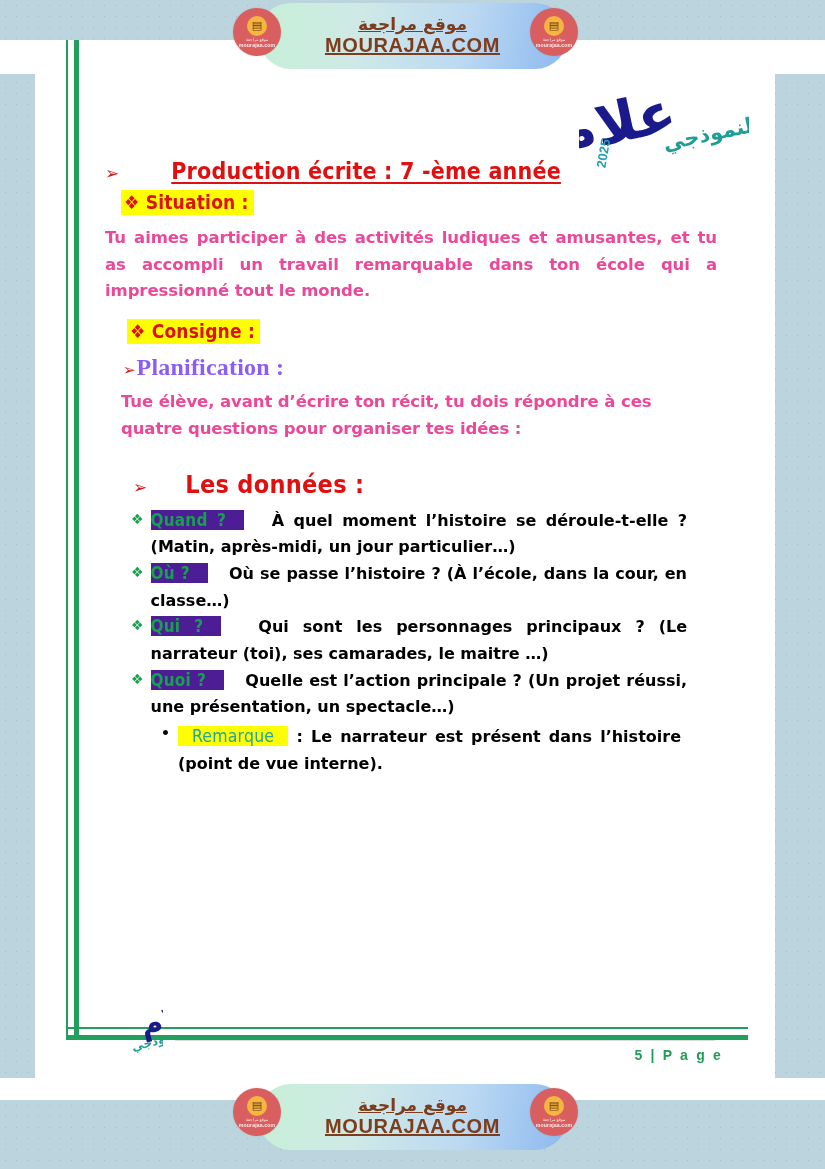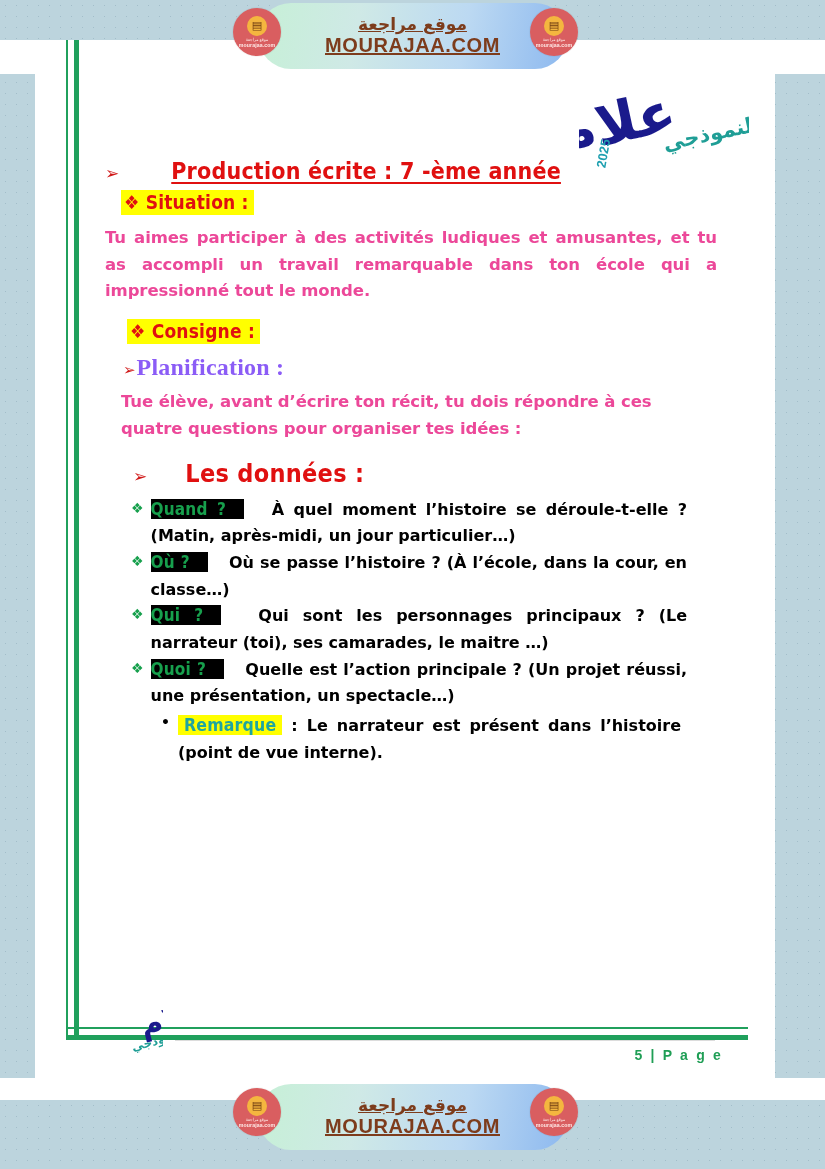--- a/index.html
+++ b/index.html
@@ -209,20 +209,21 @@
     font-weight: bold;
     letter-spacing: .2px;
   }
   .tag-big {
     display: inline-block;
     color: #e01010;
     font-family: "DejaVu Sans Condensed", "Liberation Sans Narrow", "Liberation Sans", sans-serif;
     font-size: 25px;
     font-weight: bold;
     letter-spacing: .3px;
+    margin-top: 11px;
   }
 
   .para {
     font-family: "DejaVu Sans", sans-serif;
     font-size: 16.5px;
     font-weight: bold;
     color: #ec4899;
     line-height: 1.62;
     text-align: justify;
     text-justify: inter-word;
@@ -242,21 +243,21 @@
     text-justify: inter-word;
   }
   .q-bullet {
     color: #17a04d;
     font-size: 14px;
     flex: 0 0 auto;
     line-height: 1.72;
   }
   .q-key {
     color: #17a04d;
-    background: #000000;
+    background: #4c1d95;
     font-family: "DejaVu Sans Condensed", "Liberation Sans Narrow", "Liberation Sans", sans-serif;
     font-weight: bold;
     font-size: 17px;
     letter-spacing: .2px;
     padding-right: 18px;
   }
   .q-gap { display: inline-block; width: 9px; }
 
   .note-item {
     display: flex;
@@ -272,24 +273,24 @@
   .note-bullet {
     color: #000;
     font-size: 14px;
     line-height: 1.6;
     flex: 0 0 auto;
   }
   .note-key {
     background: #ffff00;
     color: #1fa5a0;
     font-family: "DejaVu Sans Condensed", "Liberation Sans Narrow", "Liberation Sans", sans-serif;
-    font-weight: bold;
+    font-weight: normal;
     font-size: 17.5px;
     letter-spacing: .2px;
-    padding: 0 6px;
+    padding: 0 14px;
   }
 
   
   .footer-rule {
     position: absolute;
     left: 140px;
     top: 1000px;
     width: 540px;
     height: 1px;
     background: #dcdcdc;

